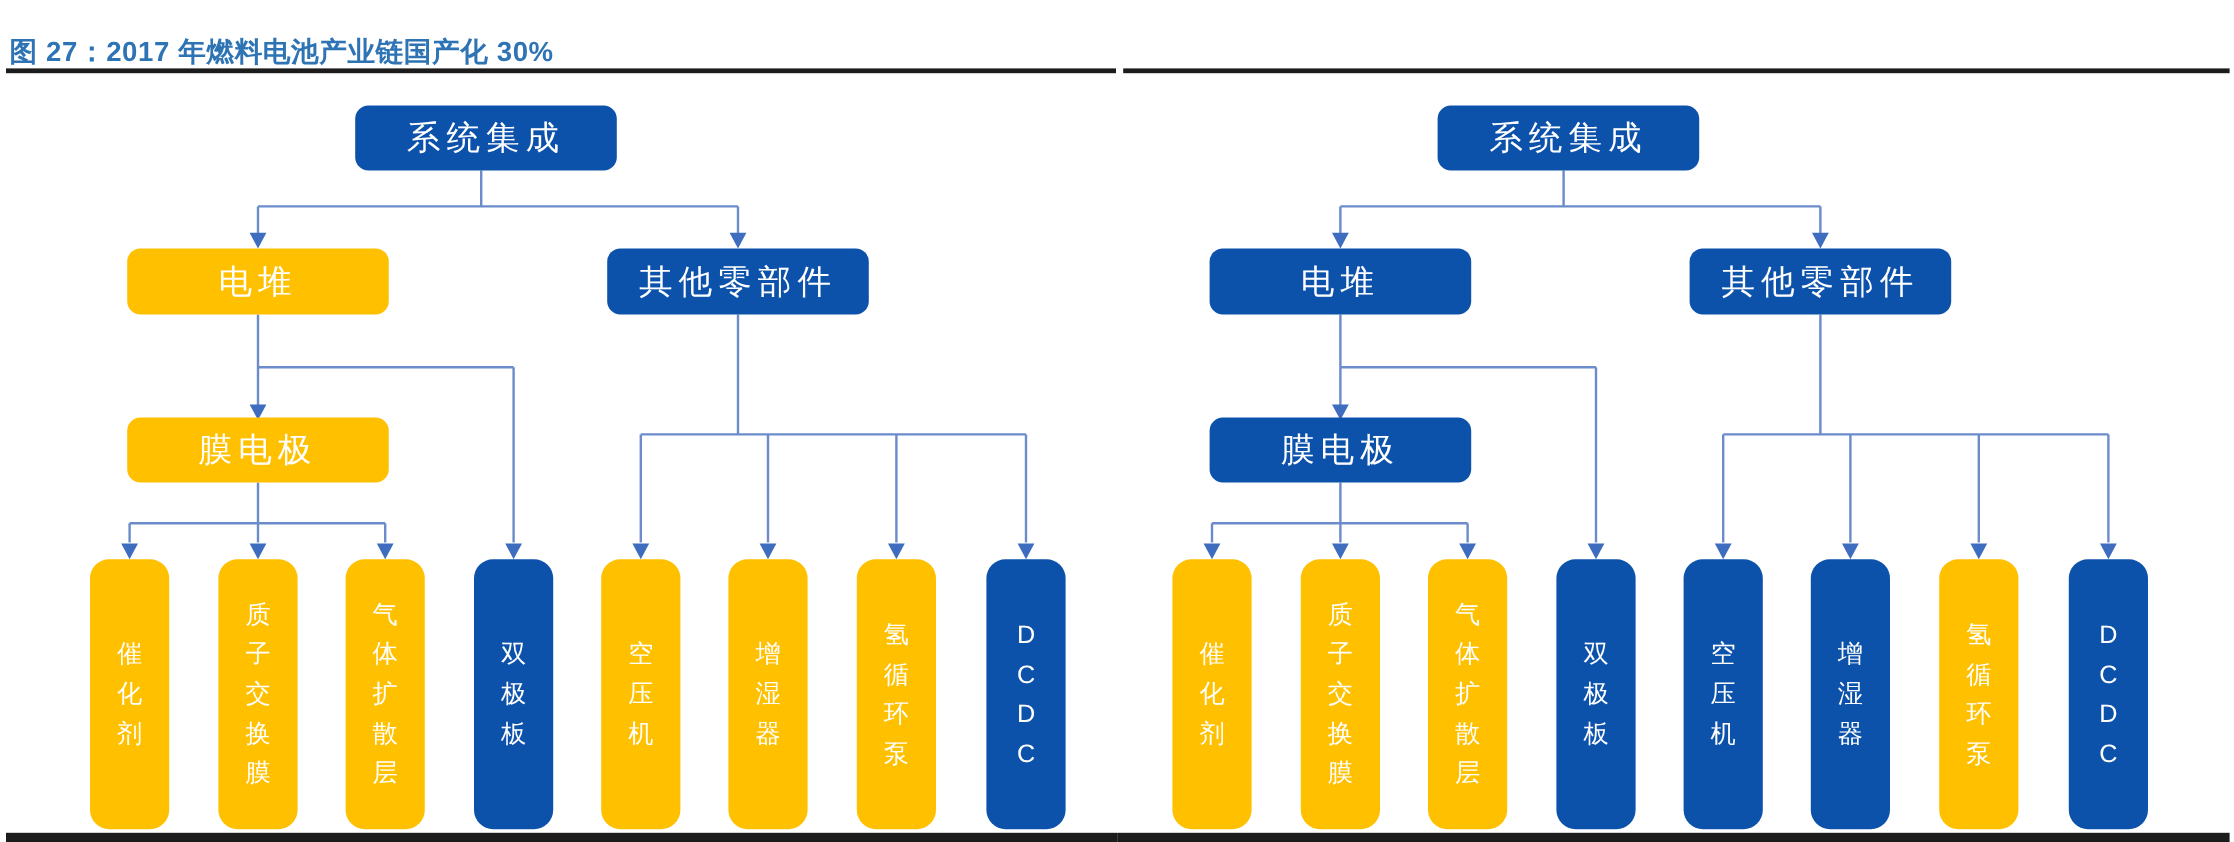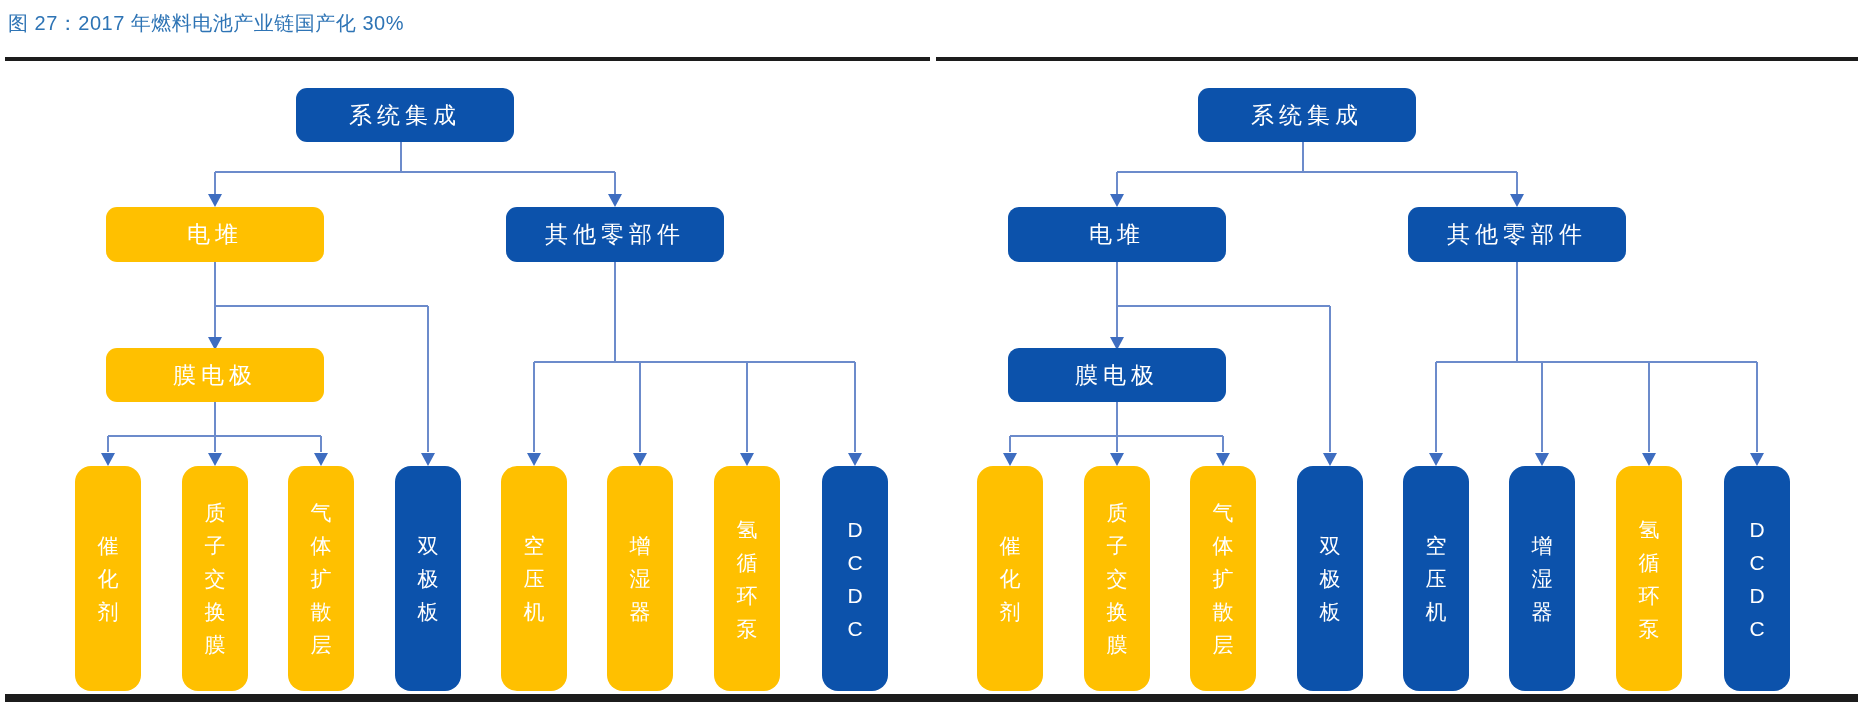--- a/index.html
+++ b/index.html
@@ -14,23 +14,23 @@
   html,body{margin:0;padding:0;background:#ffffff;}
   body{font-family:"Liberation Sans","DejaVu Sans",sans-serif;}
   #stage{
     position:relative;
     width:1862px;height:702px;
     background:#ffffff;
     overflow:hidden;
   }
   .fig-title{
     position:absolute;
-    top:10px;
-    font-size:20px;
-    font-weight:normal;
+    top:28px;
+    font-size:23px;
+    font-weight:bold;
     color:var(--title-blue);
     letter-spacing:0.5px;
     white-space:nowrap;
   }
   .title-rule{
     position:absolute;
     top:57px;height:4px;
     background:var(--dark);
   }
   .bottom-bar{
@@ -46,21 +46,21 @@
   .node{
     position:absolute;
     color:var(--box-text);
     display:flex;
     align-items:center;
     justify-content:center;
     box-sizing:border-box;
   }
   .node.box-h{
     border-radius:11px;
-    font-size:23px;
+    font-size:28px;
     letter-spacing:5px;
     white-space:nowrap;
   }
   .node.box-v{
     border-radius:16px;
     font-size:21px;
   }
   .node.box-v .vtext{
     display:block;
     width:28px;

